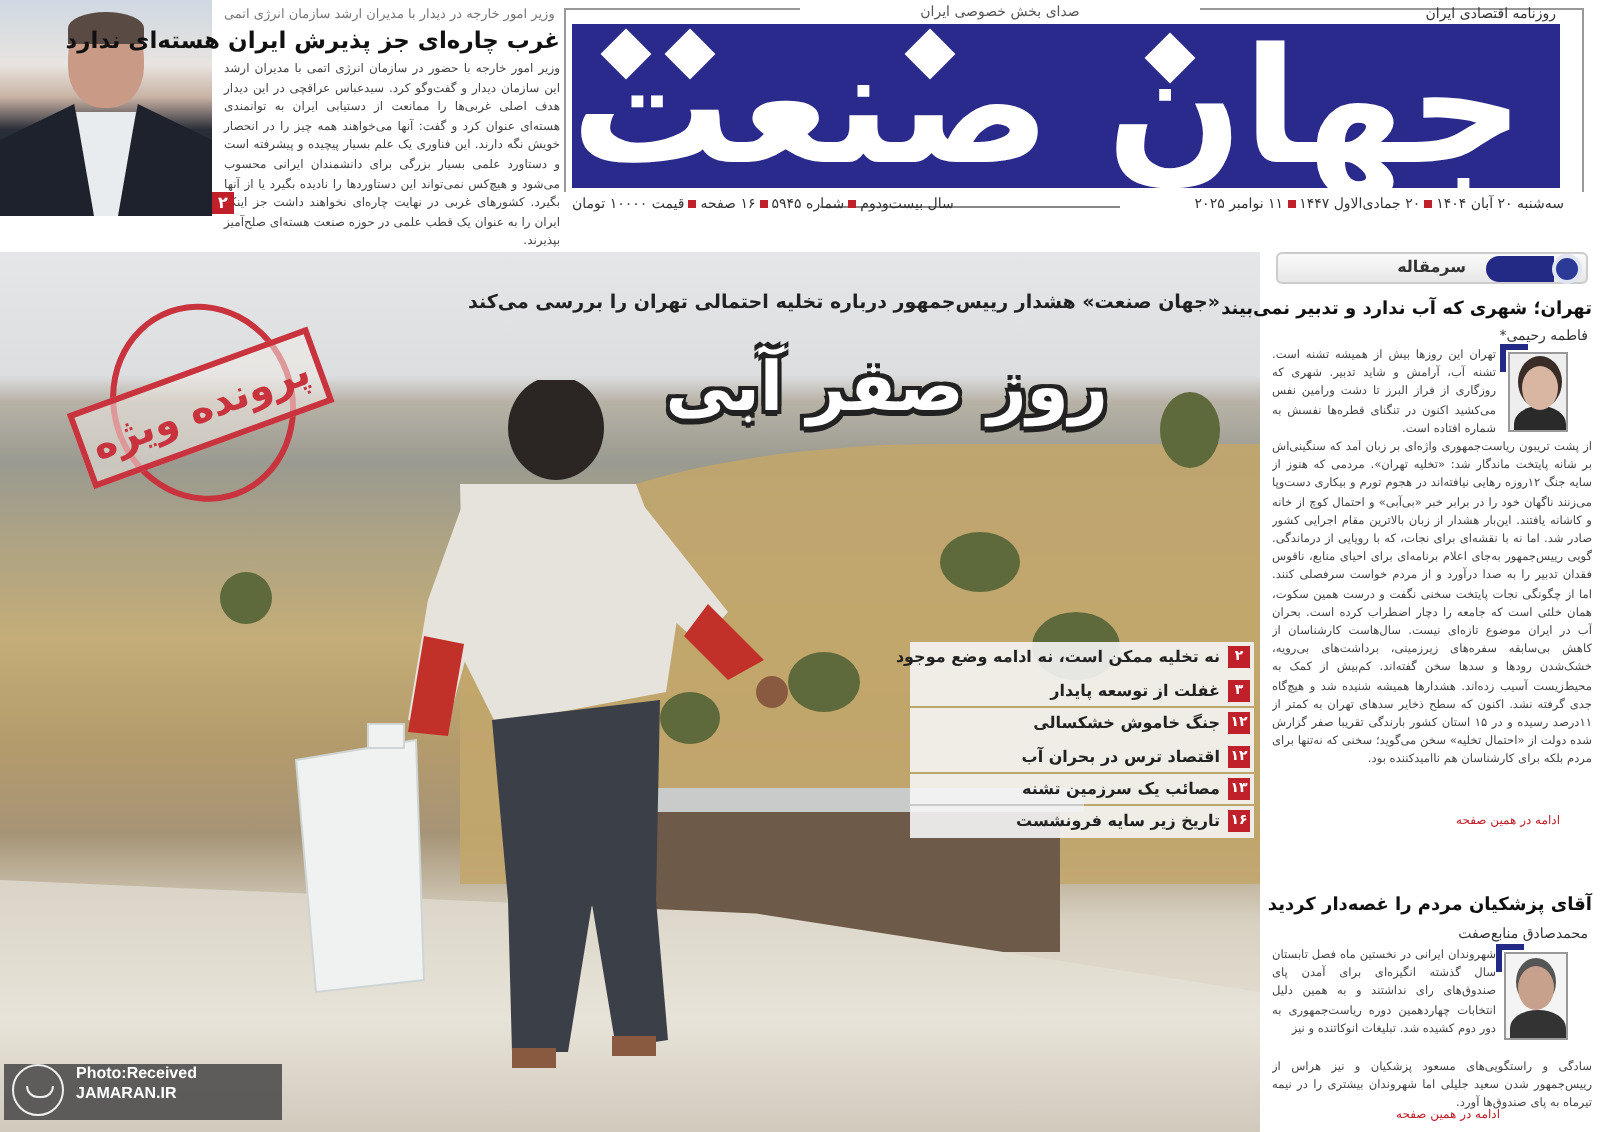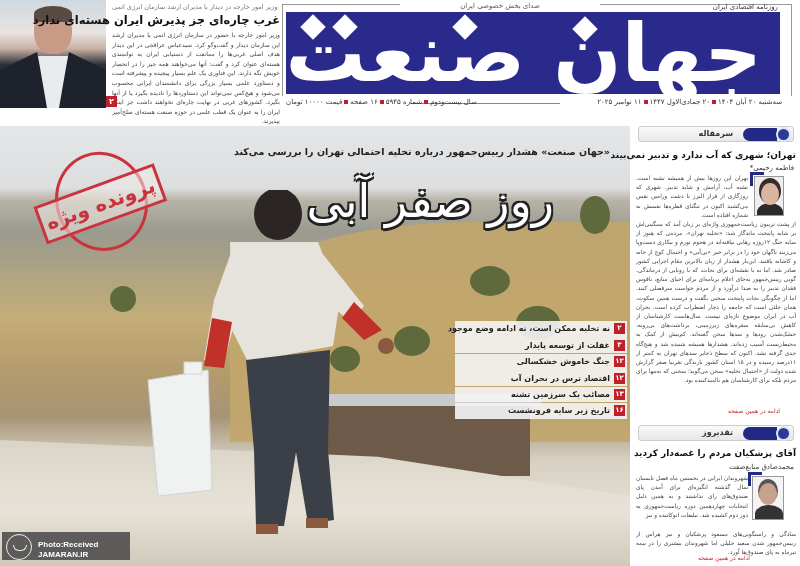--- a/index.html
+++ b/index.html
@@ -33,37 +33,37 @@
 
 #main-photo{left:0;top:126px;width:630px;height:440px;overflow:hidden;
  background:linear-gradient(180deg,#e4e6e8 0%,#dcdee0 14%,#b8b2a6 17%,#9a9a90 24%,#b0a482 34%,#c4ad78 44%,#b49b6c 56%,#a69476 66%,#d8d1c2 76%,#e4dfd3 88%,#d6d0c4 100%)}
 #main-photo .hill{position:absolute;right:0;top:96px;width:400px;height:220px;background:#c2a66c;border-radius:60% 0 0 0/40% 0 0 0;opacity:.9}
 #main-photo .tree{position:absolute;border-radius:50%;background:#5f6a3c}
 #main-photo .shed{position:absolute;left:272px;top:268px;width:270px;height:12px;background:#c9cbcb}
 #main-photo .shed-wall{position:absolute;left:280px;top:280px;width:250px;height:70px;background:#6e5a48}
 #main-photo .road{position:absolute;left:0;top:300px;width:630px;height:140px;background:linear-gradient(180deg,#d7d1c4,#e8e3d8 60%,#d0c9bc);clip-path:polygon(0 10%,60% 22%,100% 50%,100% 100%,0 100%)}
 .boy{position:absolute}
 #kicker{right:20px;top:20px;font-size:9.5px;font-weight:bold;color:#222;white-space:nowrap}
-#headline{right:76px;top:48px;font-size:46px;font-weight:normal;color:#fff;white-space:nowrap;
+#headline{right:76px;top:48px;font-size:34px;font-weight:bold;color:#fff;white-space:nowrap;
  text-shadow:-2px -2px 0 #222,2px -2px 0 #222,-2px 2px 0 #222,2px 2px 0 #222,0 3px 0 #222}
 
 
 #stamp{left:36px;top:34px;width:128px;height:86px;transform:rotate(-20deg)}
 #stamp .ring{position:absolute;left:20px;top:-8px;width:92px;height:100px;border:3px solid #c8333d;border-radius:50%}
 #stamp .band{position:absolute;left:0;top:24px;width:128px;height:40px;border:3px solid #c8333d;background:rgba(240,235,230,.55);display:flex;align-items:center;justify-content:center}
 #stamp .band span{color:#c8333d;font-weight:bold;font-size:20px}
 
 
 #topic-list{left:455px;top:321px;width:172px}
 .topic{height:15.8px;margin-bottom:0.6px;background:rgba(245,245,245,.9);display:flex;align-items:center;justify-content:flex-start;padding-right:2px}
 .topic .num{width:11px;height:11px;background:#c0202a;color:#fff;font-size:7px;font-weight:bold;text-align:center;line-height:11px;margin-left:4px;flex:none}
 .topic .txt{font-size:8px;font-weight:bold;color:#222;white-space:nowrap}
 
 
-#credit{left:2px;top:532px;width:128px;height:28px;background:rgba(70,70,70,.85);display:flex;align-items:flex-end;direction:ltr}
+#credit{left:2px;top:532px;width:139px;height:28px;background:rgba(70,70,70,.85);display:flex;align-items:flex-start;direction:ltr}
 #credit .logo{width:26px;height:26px;border-radius:50%;border:1.5px solid #eee;margin:0 6px 0 4px;position:relative}
 #credit .logo:after{content:"";position:absolute;left:6px;top:10px;width:12px;height:5px;border:1.5px solid #eee;border-top:none;border-radius:0 0 6px 6px}
 #credit .t{font-size:8px;color:#fff;font-weight:bold;line-height:10px;font-family:"Liberation Sans",sans-serif}
 
 
 #rcol{left:632px;top:120px;width:168px;height:446px;background:#fff}
 .sec-head{position:absolute;left:6px;width:156px;height:16px;border:1px solid #ccc;border-radius:3px;background:linear-gradient(#fafafa,#e7e7e7)}
 .sec-head .tab{position:absolute;right:16px;top:1px;width:34px;height:13px;background:#232a86;border-radius:8px 0 0 8px}
 .sec-head .ico{position:absolute;right:2px;top:0;width:15px;height:15px;border-radius:50%;background:#2a3a96;border:2px solid #e1e4f2}
 .sec-head .lbl{position:absolute;right:60px;top:2px;font-size:8px;font-weight:bold;color:#333}
@@ -192,25 +192,20 @@
   <div class="r-author" style="top:44px">فاطمه رحیمی*</div>
   <div class="corner" style="left:118px;top:52px"></div>
   <div class="headshot" style="left:122px;top:56px">
     <div class="b" style="background:#2a2a2a"></div>
     <div class="h" style="background:#d8b6a2;box-shadow:0 -3px 0 2px #3a2c26"></div>
   </div>
   <div class="r-body" style="right:52px;left:4px;top:54px;height:46px;overflow:hidden">تهران این روزها بیش از همیشه تشنه است. تشنه آب، آرامش و شاید تدبیر. شهری که روزگاری از فراز البرز تا دشت ورامین نفس می‌کشید اکنون در تنگنای قطره‌ها نفسش به شماره افتاده است.</div>
   <div class="r-body" style="right:4px;left:4px;top:100px;height:186px;overflow:hidden">از پشت تریبون ریاست‌جمهوری واژه‌ای بر زبان آمد که سنگینی‌اش بر شانه پایتخت ماندگار شد: «تخلیه تهران». مردمی که هنوز از سایه جنگ ۱۲روزه رهایی نیافته‌اند در هجوم تورم و بیکاری دست‌وپا می‌زنند ناگهان خود را در برابر خبر «بی‌آبی» و احتمال کوچ از خانه و کاشانه یافتند. این‌بار هشدار از زبان بالاترین مقام اجرایی کشور صادر شد. اما نه با نقشه‌ای برای نجات، که با رویایی از درماندگی. گویی رییس‌جمهور به‌جای اعلام برنامه‌ای برای احیای منابع، ناقوس فقدان تدبیر را به صدا درآورد و از مردم خواست سرفصلی کنند. اما از چگونگی نجات پایتخت سخنی نگفت و درست همین سکوت، همان خلئی است که جامعه را دچار اضطراب کرده است. بحران آب در ایران موضوع تازه‌ای نیست. سال‌هاست کارشناسان از کاهش بی‌سابقه سفره‌های زیرزمینی، برداشت‌های بی‌رویه، خشک‌شدن رودها و سدها سخن گفته‌اند. کم‌بیش از کمک به محیط‌زیست آسیب زده‌اند. هشدارها همیشه شنیده شد و هیچ‌گاه جدی گرفته نشد. اکنون که سطح ذخایر سدهای تهران به کمتر از ۱۱درصد رسیده و در ۱۵ استان کشور بارندگی تقریبا صفر گزارش شده دولت از «احتمال تخلیه» سخن می‌گوید؛ سخنی که نه‌تنها برای مردم بلکه برای کارشناسان هم ناامیدکننده بود.</div>
   <div class="r-more" style="right:20px;top:287px">ادامه در همین صفحه</div>
 
-  <div class="sec-head" style="top:305px">
-    <div class="tab"></div>
-    <div class="ico"></div>
-    <div class="lbl">تقدیروز</div>
-  </div>
   <div class="r-title" style="top:328px">آقای پزشکیان مردم را غصه‌دار کردید</div>
   <div class="r-author" style="top:343px">محمدصادق منابع‌صفت</div>
   <div class="corner" style="left:116px;top:352px"></div>
   <div class="headshot" style="left:120px;top:356px;width:32px;height:44px;background:#f4f4f4">
     <div class="b" style="background:#333;top:28px;width:28px"></div>
     <div class="h" style="background:#c7a18c;box-shadow:0 -3px 0 1px #555"></div>
   </div>
   <div class="r-body" style="right:52px;left:4px;top:354px;height:56px;overflow:hidden">شهروندان ایرانی در نخستین ماه فصل تابستان سال گذشته انگیزه‌ای برای آمدن پای صندوق‌های رای نداشتند و به همین دلیل انتخابات چهاردهمین دوره ریاست‌جمهوری به دور دوم کشیده شد. تبلیغات انوکاتنده و نیز</div>
   <div class="r-body" style="right:4px;left:4px;top:410px;height:28px;overflow:hidden">سادگی و راستگویی‌های مسعود پزشکیان و نیز هراس از رییس‌جمهور شدن سعید جلیلی اما شهروندان بیشتری را در نیمه تیرماه به پای صندوق‌ها آورد.</div>
   <div class="r-more" style="right:50px;top:434px">ادامه در همین صفحه</div>

